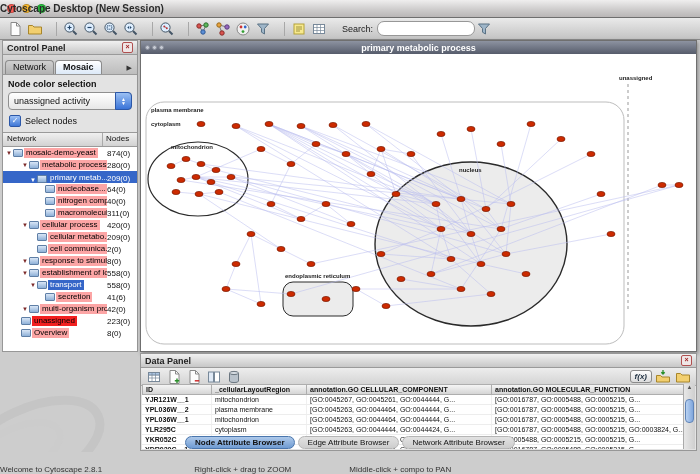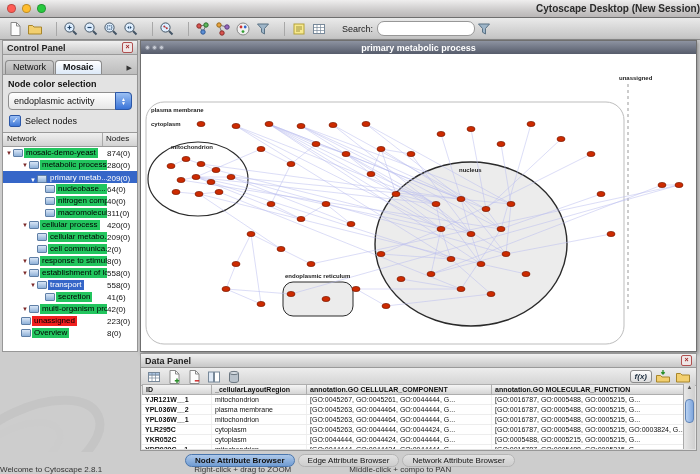--- a/index.html
+++ b/index.html
@@ -8,21 +8,21 @@
   .app{position:absolute;inset:0;}
 
   
   .mac-titlebar{position:absolute;top:0;left:0;right:0;height:17px;
     background:linear-gradient(#efeeee,#c9c7c7 65%,#b9b6b6);border-bottom:1px solid #6e6e6e;
     display:flex;align-items:center;}
   .traffic{width:9px;height:9px;border-radius:50%;margin-left:6px;border:1px solid rgba(0,0,0,.25);box-sizing:border-box;flex:none;}
   .t-red{background:#ff5d55;margin-left:7px;}
   .t-yellow{background:#ffbd2e;}
   .t-green{background:#28c93f;}
-  .mac-title{position:absolute;left:0;right:0;text-align:right;font-size:10px;font-weight:bold;color:#2a2a2a;}
+  .mac-title{position:absolute;left:0;right:0;text-align:left;font-size:10px;font-weight:bold;color:#2a2a2a;}
 
   
   .toolbar{position:absolute;top:18px;left:0;right:0;height:21px;
     background:linear-gradient(#eaeaea,#c3c3c3);border-bottom:1px solid #8a8a8a;
     display:flex;align-items:center;padding:0 6px;}
   .tb-icons{display:flex;align-items:center;gap:2px;}
   .tbicon{width:18px;height:18px;display:inline-flex;align-items:center;justify-content:center;border-radius:3px;}
   .tbsep{width:7px;height:14px;border-right:1px solid #a8a8a8;margin:0 3px;}
   .search-label{font-size:9px;color:#222;margin-left:14px;margin-right:4px;}
   .search-input{width:84px;height:13px;border:1px solid #979797;border-radius:7px;font-size:9px;
@@ -58,21 +58,21 @@
   .th-nodes{width:31px;padding-left:3px;height:100%;line-height:12px;}
   .tree{background:#fff;flex:1;overflow:hidden;font-size:8px;}
   .tree-row{display:flex;align-items:center;height:12px;white-space:nowrap;padding-right:1px;}
   .tree-row.sel{background:#3566c8;color:#fff;align-items:flex-end;}
   .tr-spacer{flex:none;}
   .tr-arrow{width:8px;font-size:6px;color:#7c2a2a;text-align:center;flex:none;}
   .tree-row.sel .tr-arrow{color:#fff;}
   .tr-folder{width:10px;height:8px;flex:none;margin-right:1px;background:linear-gradient(#d9e6f6,#8fb1d8);
     border:1px solid #5f7fa6;border-radius:1px;box-sizing:border-box;}
   .tr-label{padding:0 2px;line-height:10px;overflow:hidden;flex:0 1 auto;min-width:0;}
-  .lbl-green{background:#22c55e;color:#000;}
+  .lbl-green{background:#fca5a5;color:#000;}
   .lbl-blue{background:#3566c8;color:#fff;}
   .lbl-red{background:#f22020;color:#000;}
   .tree-row.sel .tr-label{background:transparent;color:#fff;}
   .tr-count{margin-left:auto;width:29px;flex:none;overflow:hidden;text-align:left;}
 
   
   .network-frame{position:absolute;left:140px;top:40px;width:557px;height:312px;border:1px solid #6f6f6f;
     background:#fff;box-sizing:border-box;box-shadow:1px 2px 4px rgba(0,0,0,.35);}
   .nf-header{height:13px;background:linear-gradient(#8d93a1,#565c6b);color:#fff;font-size:9px;font-weight:bold;
     display:flex;align-items:center;justify-content:center;position:relative;border-bottom:1px solid #3c4250;}
@@ -97,21 +97,21 @@
   .dp-td{overflow:hidden;white-space:nowrap;padding:0 3px;line-height:9px;border-right:1px solid #f0f0f0;box-sizing:border-box;flex:none;}
   .dp-td.id{font-weight:bold;}
   .dp-scroll{position:absolute;top:30px;right:1px;bottom:1px;width:11px;background:linear-gradient(90deg,#e7e7e7,#cfcfcf);
     border-left:1px solid #aaa;font-size:6px;text-align:center;color:#555;}
   .dp-thumb{margin:9px 1px 0;height:22px;border-radius:4px;background:linear-gradient(90deg,#b9d2f2,#7fa6dc);border:1px solid #5f84b8;}
 
   
   .watermark{position:absolute;left:0;top:352px;width:138px;height:100px;overflow:hidden;opacity:.7;}
 
   
-  .bottom-tabs{position:absolute;left:0;right:0;top:450px;height:21px;display:flex;justify-content:center;
+  .bottom-tabs{position:absolute;left:0;right:0;top:432px;height:21px;display:flex;justify-content:center;
     gap:3px;font-size:8px;align-items:center;}
   .btab{padding:0 9px;line-height:11px;border-radius:7px;color:#111;background:linear-gradient(#e2e2e2,#cdcdcd);border:1px solid #b5b5b5;}
   .btab.active{background:linear-gradient(#aec9ea,#6f9bd2);border:1px solid #4a76ad;font-weight:bold;}
   .status-bar{position:absolute;left:0;right:0;bottom:0;height:10px;font-size:8px;color:#333;display:flex;align-items:center;}
   .sb-welcome{}
   .sb-zoom{margin-left:92px;}
   .sb-pan{margin-left:58px;}
 </style>
 </head>
 <body>
@@ -238,21 +238,21 @@
       <span>Control Panel</span>
       <span class="panel-close"></span>
     </div>
     <div class="cp-tabs" id="cp-tabs">
         <span class="cp-tab">Network</span>
         <span class="cp-tab active">Mosaic</span>
         <span class="cp-tab-arrow">▶</span>
       </div>
     <div class="cp-section">Node color selection</div>
     <div class="cp-select">
-      <span>endoplasmic activity</span>
+      <span>unassigned activity</span>
       <span class="cp-select-btn">
           <span>▲</span>
           <span>▼</span>
         </span>
     </div>
     <div class="cp-check-row">
       <span class="checkbox">✓</span>
       <span>Select nodes</span>
     </div>
     <div class="tree-header">

